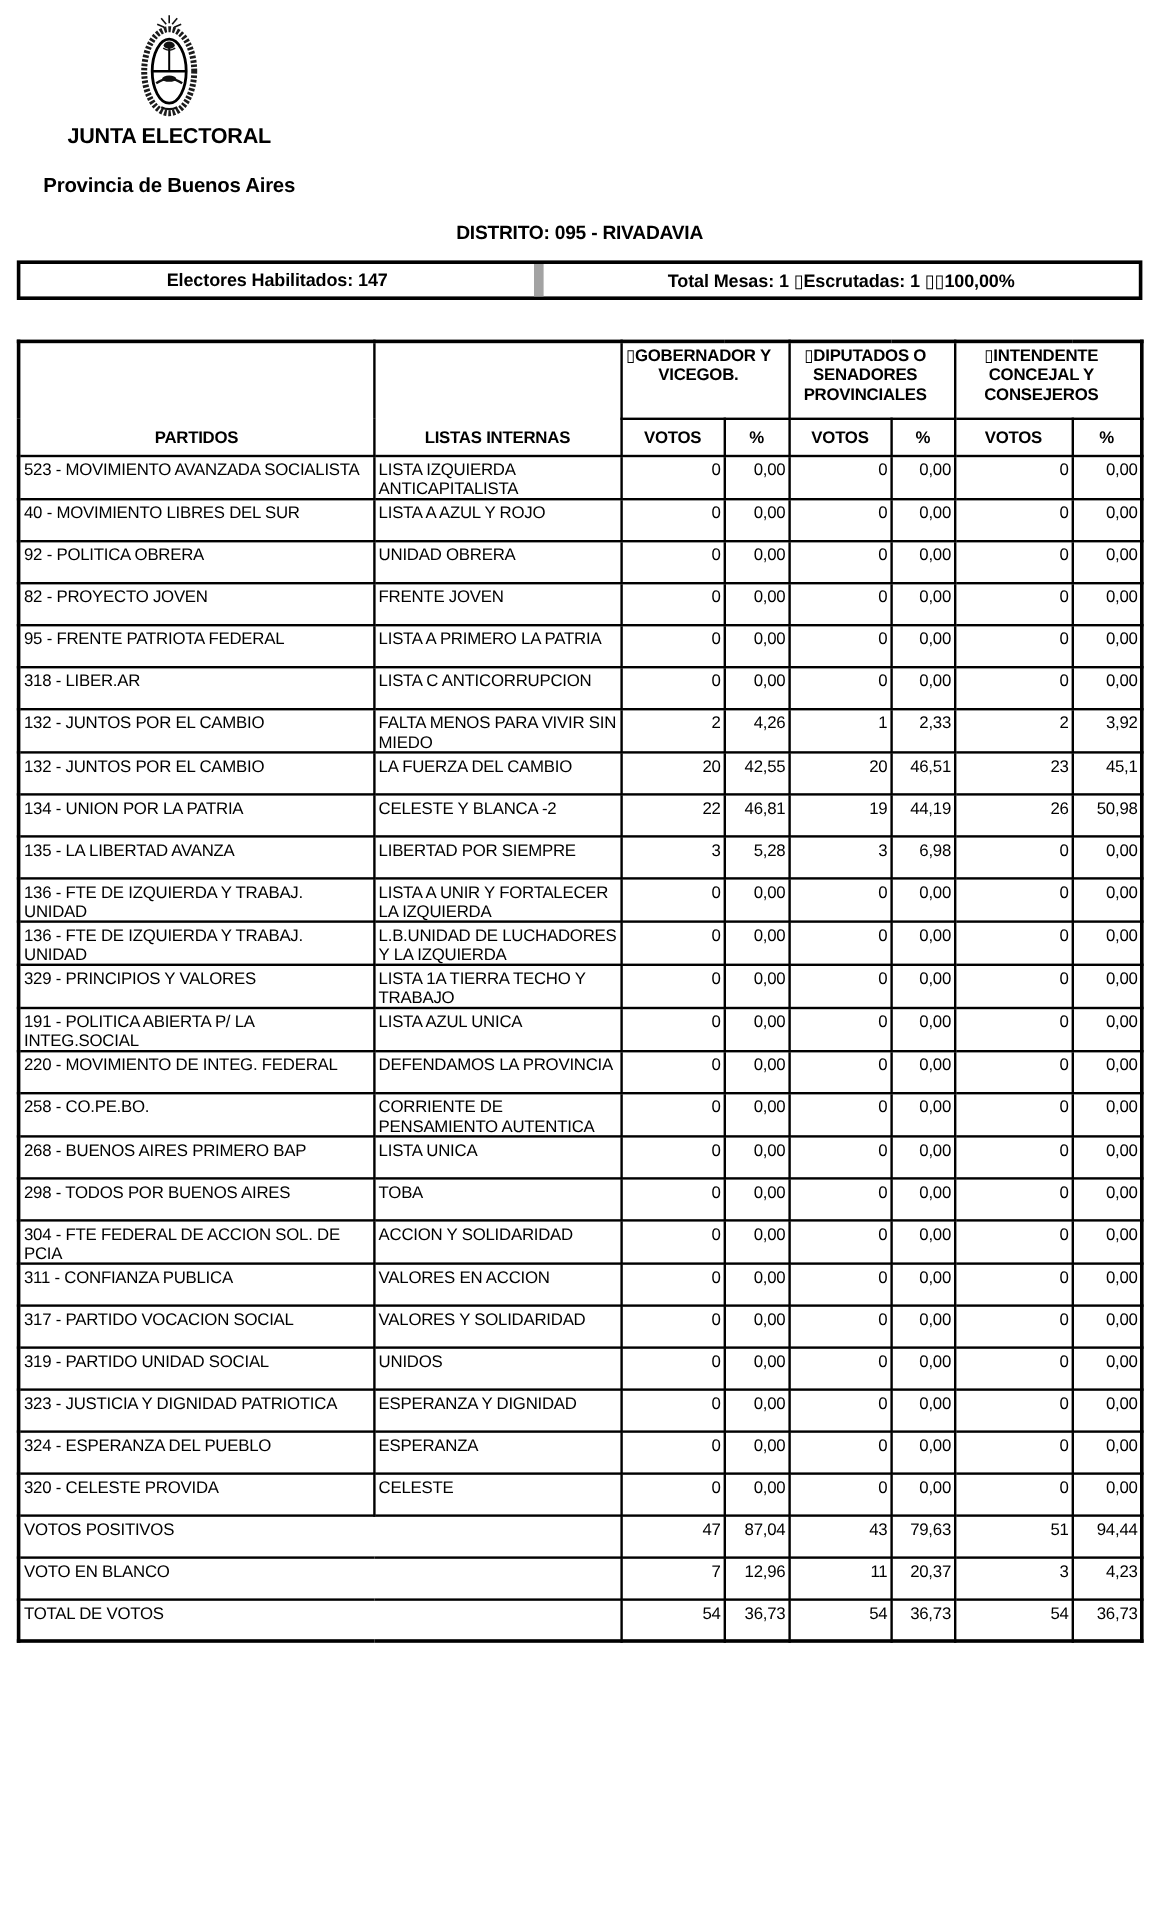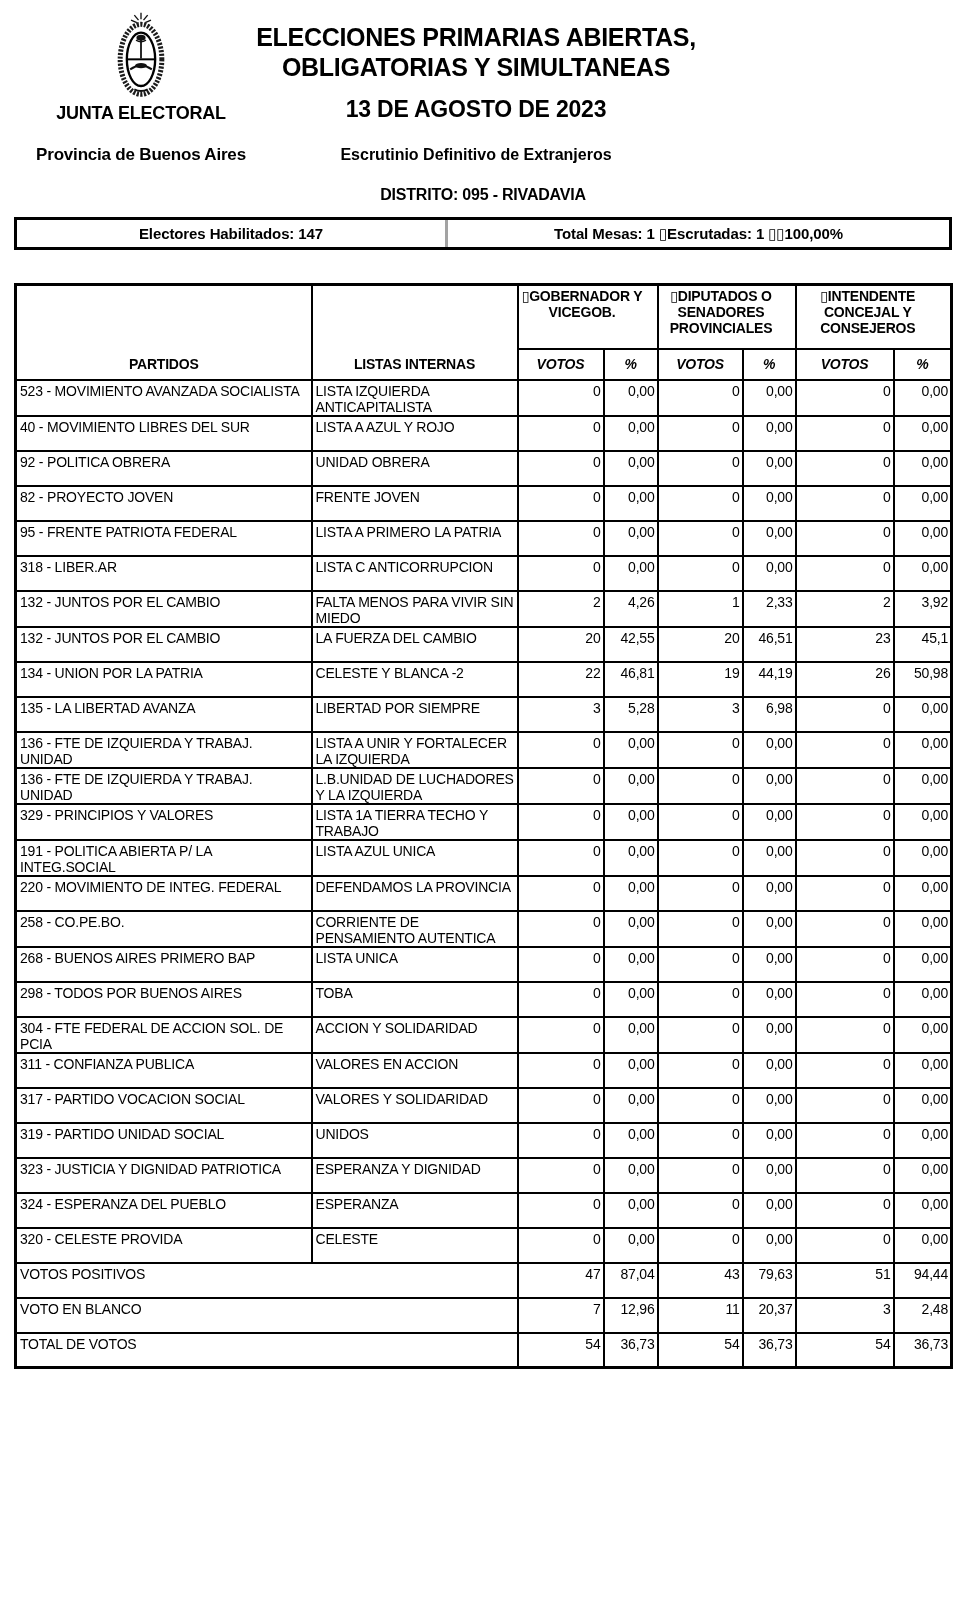--- a/index.html
+++ b/index.html
@@ -26,38 +26,38 @@
   }
   
   .info-box{
     display:flex;width:932px;margin:13px 0 0 14px;
     border:3px solid #000;
   }
   .info-cell{
     padding:5px 2px 4px 2px;text-align:center;
     font-size:15px;font-weight:bold;letter-spacing:-0.1px;
   }
-  .info-cell.left{width:424px;border-right:3px solid #a3a3a3;}
+  .info-cell.left{width:424px;border-right:8px solid #a3a3a3;}
   .info-cell.right{flex:1;}
   
   table.results{
     table-layout:fixed;border-collapse:collapse;
     width:936px;margin:33px 0 0 14px;
     border:3px solid #000;
   }
   table.results th, table.results td{
     border:2px solid #000;
     font-size:14px;line-height:16px;letter-spacing:-0.2px;
     overflow:hidden;
   }
   tr.group-row{height:64px;}
   tr.sub-row{height:31px;}
   th.side-head{vertical-align:bottom;padding:0 2px 7px 2px;font-size:15px;}
   th.group-head{vertical-align:top;padding:2px 12px 0 1px;font-size:15px;line-height:17px;}
-  th.sub-head{vertical-align:middle;text-align:center;font-size:15px;padding:0;font-style:italic;}
+  th.sub-head{vertical-align:middle;text-align:center;font-size:15px;padding:0;}
   tbody tr{height:35px;}
   tbody td{
     vertical-align:top;
     padding:2px 2px 0 3px;
   }
   tbody td.num{text-align:right;padding-right:2px;padding-left:1px;}
 </style>
 </head>
 <body>
 
@@ -87,28 +87,20 @@
 
         <path d="M17 68 Q30 59 43 68" fill="none" stroke="#111" stroke-width="2.4"></path>
         <ellipse cx="30" cy="63.5" rx="7" ry="3.1" fill="#111"></ellipse>
 
         <path d="M22 92 Q30 96 38 92" fill="none" stroke="#111" stroke-width="2.2"></path>
       </svg>
       <div class="org-line1">JUNTA ELECTORAL</div>
       <div class="org-line2">Provincia de Buenos Aires</div>
     </div>
 
-    <div class="title-block">
-      <div class="main-title">
-        <div>ELECCIONES PRIMARIAS ABIERTAS,</div>
-        <div>OBLIGATORIAS Y SIMULTANEAS</div>
-      </div>
-      <div class="date-line">13 DE AGOSTO DE 2023</div>
-      <div class="subtitle-line">Escrutinio Definitivo de Extranjeros</div>
-    </div>
   </div>
 
   <div class="district-line">DISTRITO: 095 - RIVADAVIA</div>
 
   <div class="info-box">
     <div class="info-cell left">Electores Habilitados: 147</div>
     <div class="info-cell right">Total Mesas: 1 ▯Escrutadas: 1 ▯▯100,00%</div>
   </div>
 
   <table class="results">
@@ -399,21 +391,21 @@
           <td class="num">51</td>
           <td class="num">94,44</td>
         </tr>
         <tr>
           <td colspan="2">VOTO EN BLANCO</td>
           <td class="num">7</td>
           <td class="num">12,96</td>
           <td class="num">11</td>
           <td class="num">20,37</td>
           <td class="num">3</td>
-          <td class="num">2,48</td>
+          <td class="num">4,23</td>
         </tr>
         <tr>
           <td colspan="2">TOTAL DE VOTOS</td>
           <td class="num">54</td>
           <td class="num">36,73</td>
           <td class="num">54</td>
           <td class="num">36,73</td>
           <td class="num">54</td>
           <td class="num">36,73</td>
         </tr>

